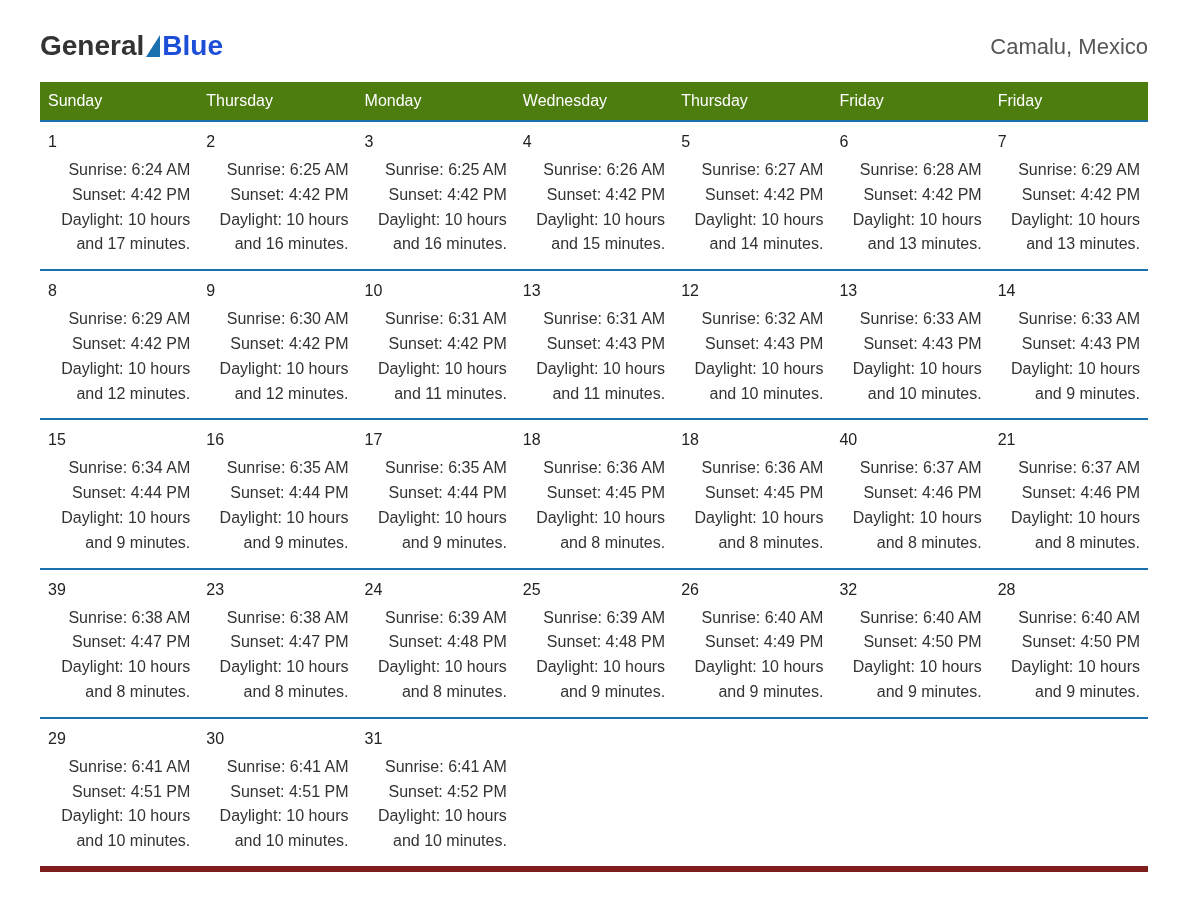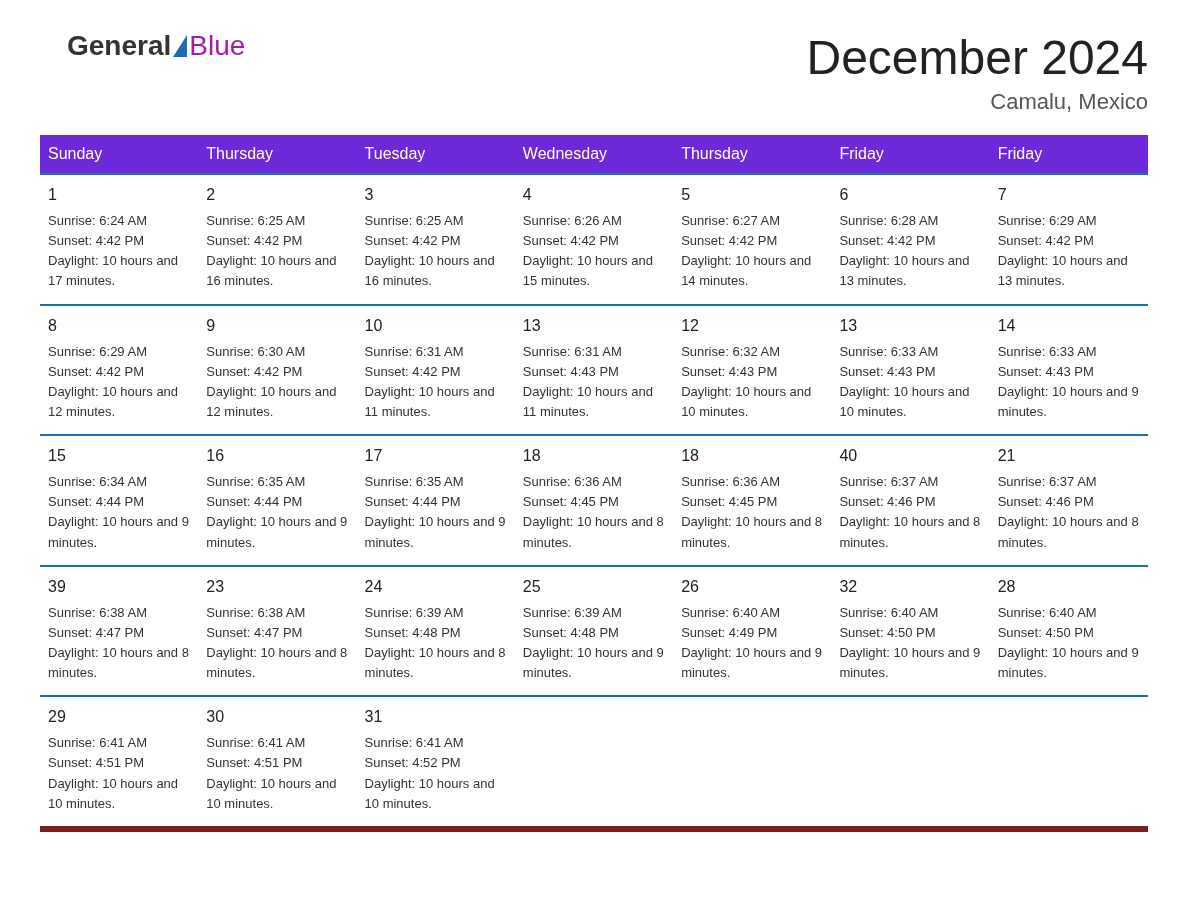--- a/index.html
+++ b/index.html
@@ -7,21 +7,20 @@
       font-family: Arial, sans-serif;
       background: #ffffff;
       padding: 30px 40px;
       color: #333;
     }
     .header {
       display: flex;
       justify-content: space-between;
       align-items: flex-start;
       margin-bottom: 20px;
-      margin-left: 27px;
     }
     .logo {
       display: flex;
       flex-direction: column;
       align-items: flex-start;
     }
     .logo-text {
       display: flex;
       align-items: center;
       font-size: 28px;
@@ -32,44 +31,44 @@
     .logo-triangle {
       width: 0;
       height: 0;
       border-left: 14px solid transparent;
       border-right: 0px solid transparent;
       border-bottom: 22px solid #1a6faf;
       margin: 0 2px;
       display: inline-block;
     }
     .logo-blue {
-      color: #a21caf;
+      color: #1d4ed8;
       font-size: 28px;
-      font-weight: normal;
+      font-weight: bold;
     }
     .title-area {
       text-align: right;
     }
     .month-title {
       font-size: 48px;
       font-weight: normal;
       color: #222;
     }
     .location {
       font-size: 22px;
       color: #555;
       margin-top: 4px;
     }
     table {
       width: 100%;
       border-collapse: collapse;
       table-layout: fixed;
     }
     thead tr {
-      background-color: #6d28d9;
+      background-color: #4d7c0f;
       color: #ffffff;
     }
     thead th {
       padding: 10px 8px;
       text-align: left;
       font-size: 16px;
       font-weight: normal;
       border: none;
     }
     tbody tr {
@@ -85,51 +84,51 @@
       border-left: none;
     }
     .day-number {
       font-size: 16px;
       font-weight: normal;
       display: block;
       margin-bottom: 4px;
       color: #222;
     }
     .day-info {
-      font-size: 13px;
+      font-size: 16px;
       color: #333;
       line-height: 1.55;
+      text-align: right;
     }
     tbody tr:last-child {
       border-bottom: 6px solid #7f1d1d;
     }
   </style>
 </head>
 <body>
 
 <div class="header">
   <div class="logo">
     <div class="logo-text">
       <span class="logo-general">General</span>
       <span class="logo-triangle"></span>
       <span class="logo-blue">Blue</span>
     </div>
   </div>
   <div class="title-area">
-    <div class="month-title">December 2024</div>
     <div class="location">Camalu, Mexico</div>
   </div>
 </div>
 
 <table>
   <thead>
     <tr>
     <th>Sunday</th>
         <th>Thursday</th>
-        <th>Tuesday</th>
+        <th>Monday</th>
         <th>Wednesday</th>
         <th>Thursday</th>
         <th>Friday</th>
         <th>Friday</th>
       </tr>
   </thead>
   <tbody id="calendar-body">
   <tr>
         <td>
           <span class="day-number">1</span>

